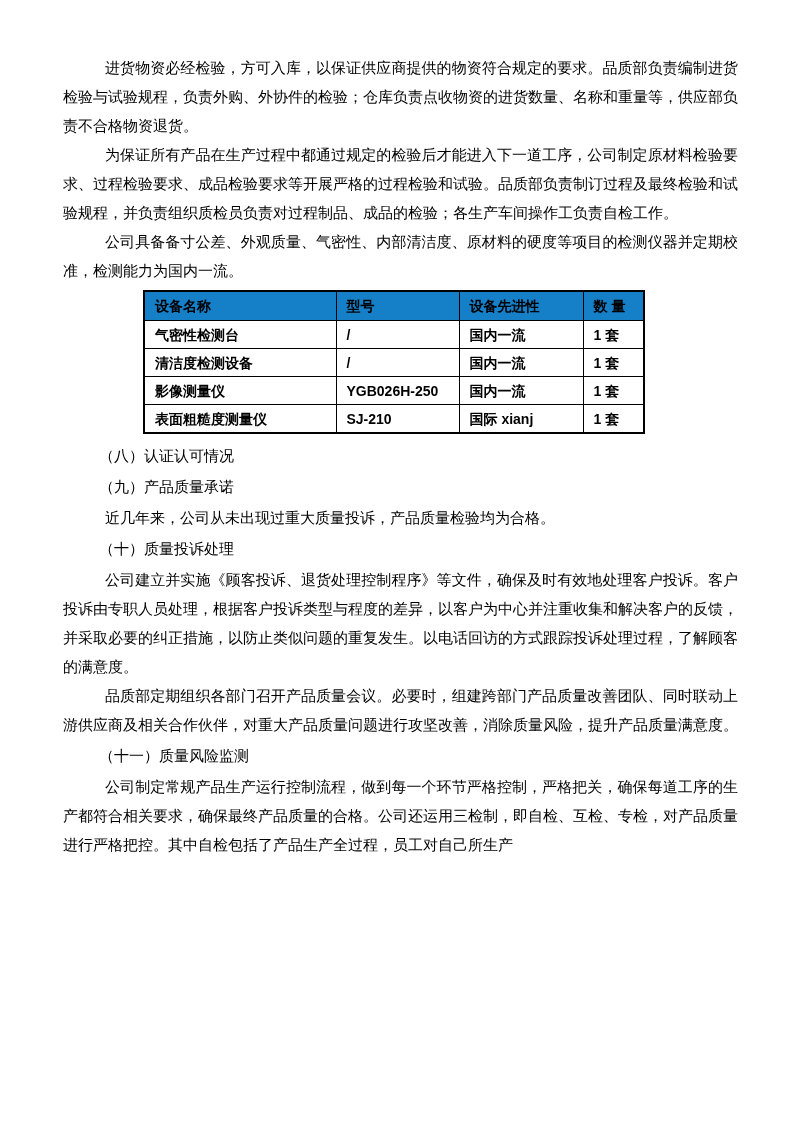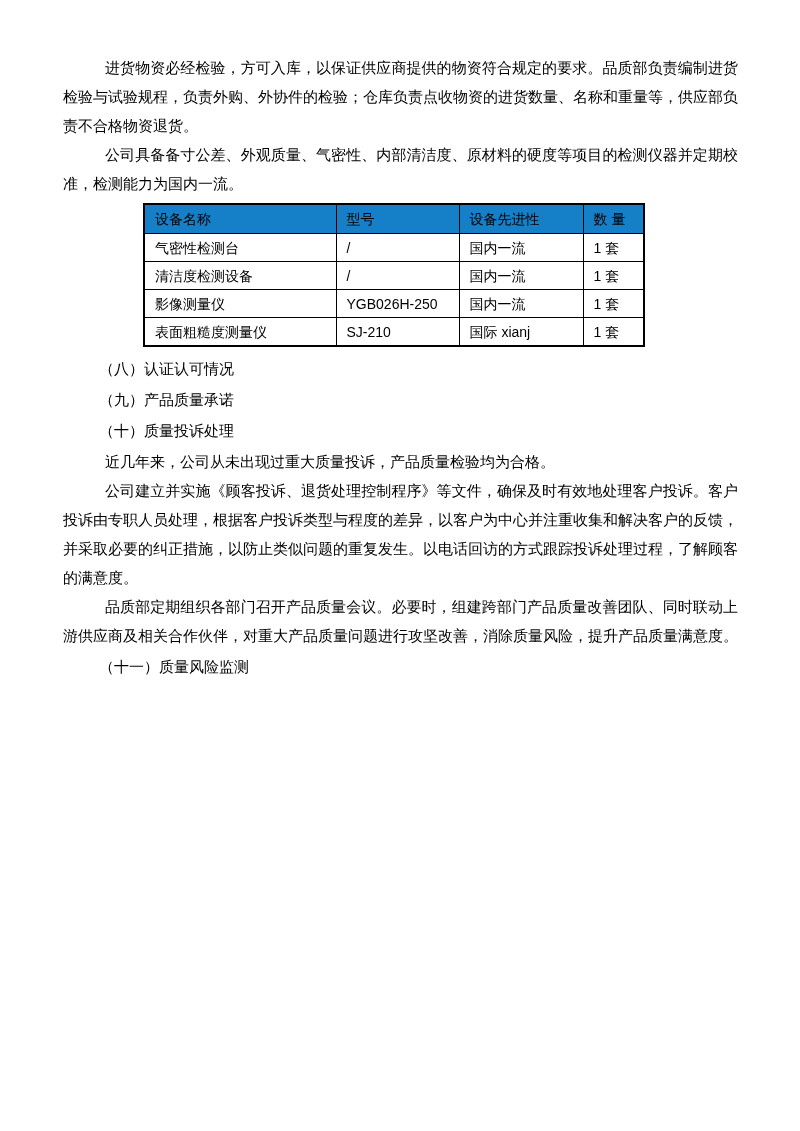--- a/index.html
+++ b/index.html
@@ -44,37 +44,38 @@
   }
   table.equip th,
   table.equip td {
     border: 1px solid #000000;
     height: 27px;
     padding: 0 2px 0 10px;
     font-size: 14px;
     line-height: 16px;
     text-align: left;
     vertical-align: middle;
-    font-weight: normal;
+    font-weight: bold;
     overflow: hidden;
     white-space: nowrap;
   }
   table.equip thead th {
     background: #157FC8;
     color: #000000;
     height: 28px;
   }
 </style>
 </head>
 <body>
 
 <div class="page">
 
   <p class="para">进货物资必经检验，方可入库，以保证供应商提供的物资符合规定的要求。品质部负责编制进货检验与试验规程，负责外购、外协件的检验；仓库负责点收物资的进货数量、名称和重量等，供应部负责不合格物资退货。</p>
 
+  <p class="para">为保证所有产品在生产过程中都通过规定的检验后才能进入下一道工序，公司制定原材料检验要求、过程检验要求、成品检验要求等开展严格的过程检验和试验。品质部负责制订过程及最终检验和试验规程，并负责组织质检员负责对过程制品、成品的检验；各生产车间操作工负责自检工作。</p>
 
   <p class="para">公司具备备寸公差、外观质量、气密性、内部清洁度、原材料的硬度等项目的检测仪器并定期校准，检测能力为国内一流。</p>
 
 
   <table class="equip">
     <colgroup>
       <col style="width:192px">
       <col style="width:123px">
       <col style="width:124px">
       <col style="width:61px">
@@ -113,24 +114,25 @@
         <td>1 套</td>
       </tr>
     </tbody>
   </table>
 
   <p class="para heading">（八）认证认可情况</p>
 
 
   <p class="para heading">（九）产品质量承诺</p>
 
+  <p class="para">近几年来，公司从未出现过重大质量投诉，产品质量检验均为合格。</p>
+
   <p class="para heading">（十）质量投诉处理</p>
-
-  <p class="para">近几年来，公司从未出现过重大质量投诉，产品质量检验均为合格。</p>
 
   <p class="para">公司建立并实施《顾客投诉、退货处理控制程序》等文件，确保及时有效地处理客户投诉。客户投诉由专职人员处理，根据客户投诉类型与程度的差异，以客户为中心并注重收集和解决客户的反馈，并采取必要的纠正措施，以防止类似问题的重复发生。以电话回访的方式跟踪投诉处理过程，了解顾客的满意度。</p>
 
   <p class="para">品质部定期组织各部门召开产品质量会议。必要时，组建跨部门产品质量改善团队、同时联动上游供应商及相关合作伙伴，对重大产品质量问题进行攻坚改善，消除质量风险，提升产品质量满意度。</p>
 
   <p class="para heading">（十一）质量风险监测</p>
 
+  <p class="para">公司制定常规产品生产运行控制流程，做到每一个环节严格控制，严格把关，确保每道工序的生产都符合相关要求，确保最终产品质量的合格。公司还运用三检制，即自检、互检、专检，对产品质量进行严格把控。其中自检包括了产品生产全过程，员工对自己所生产</p>
 
 </div>
 
 </body></html>

